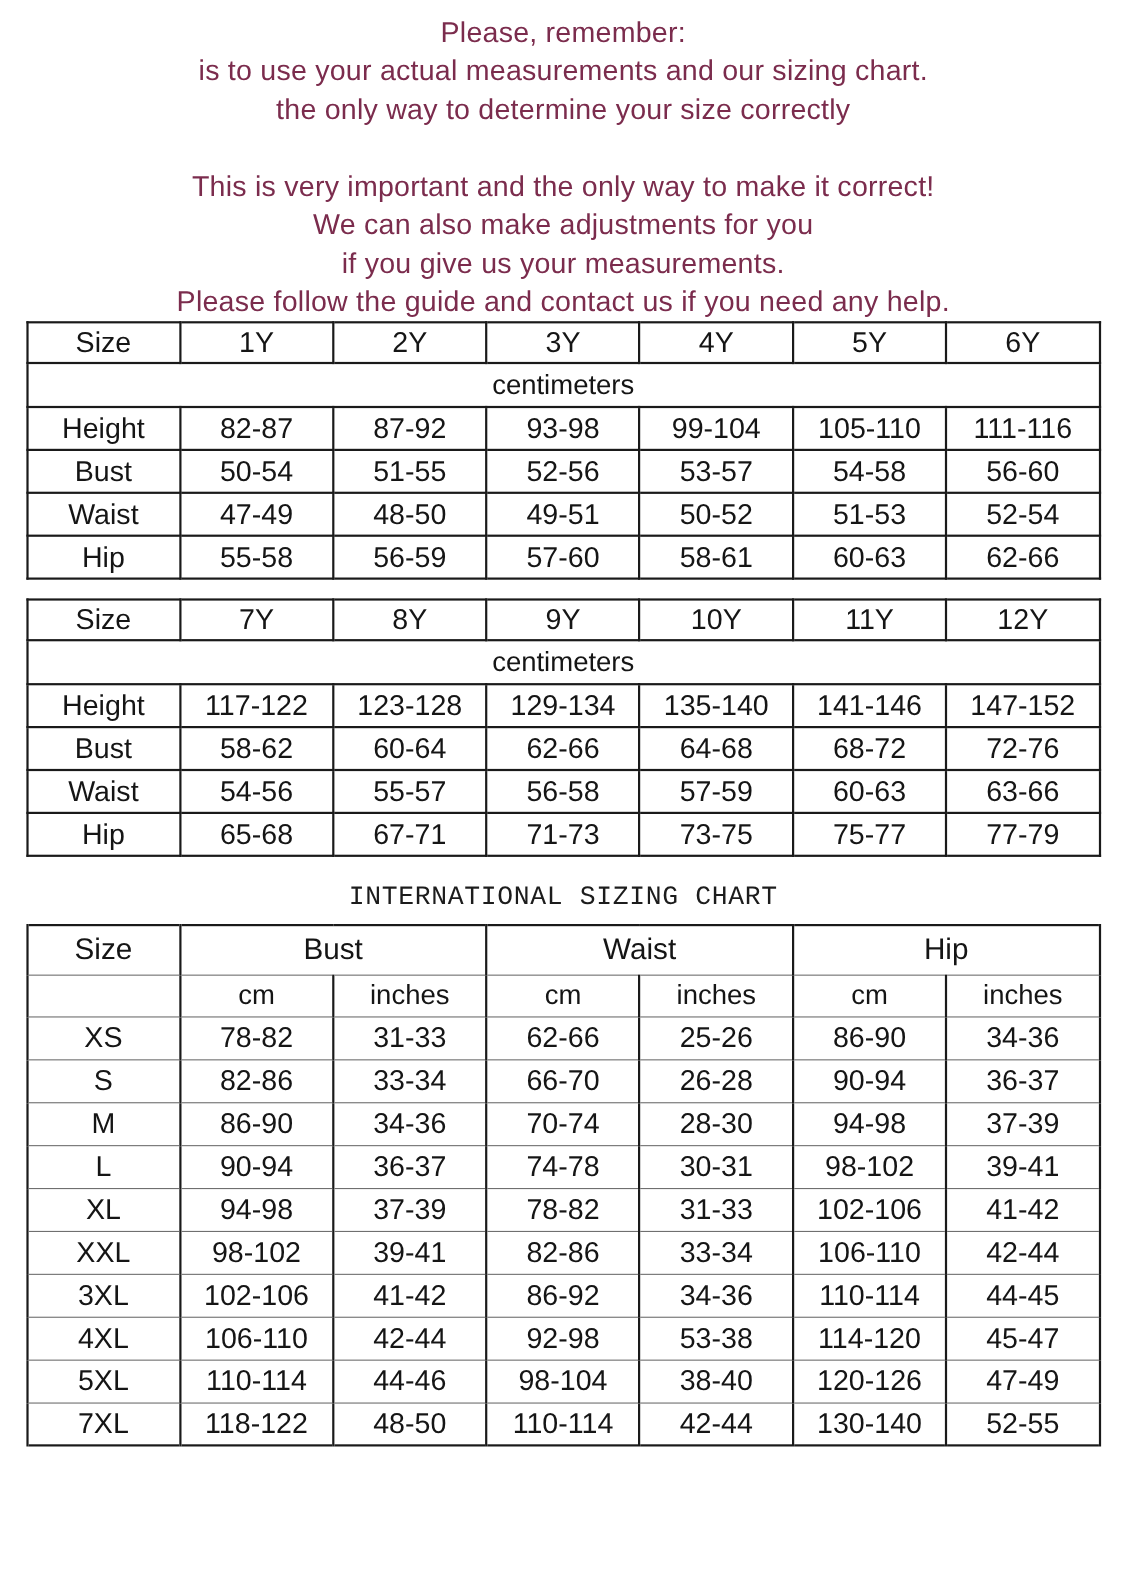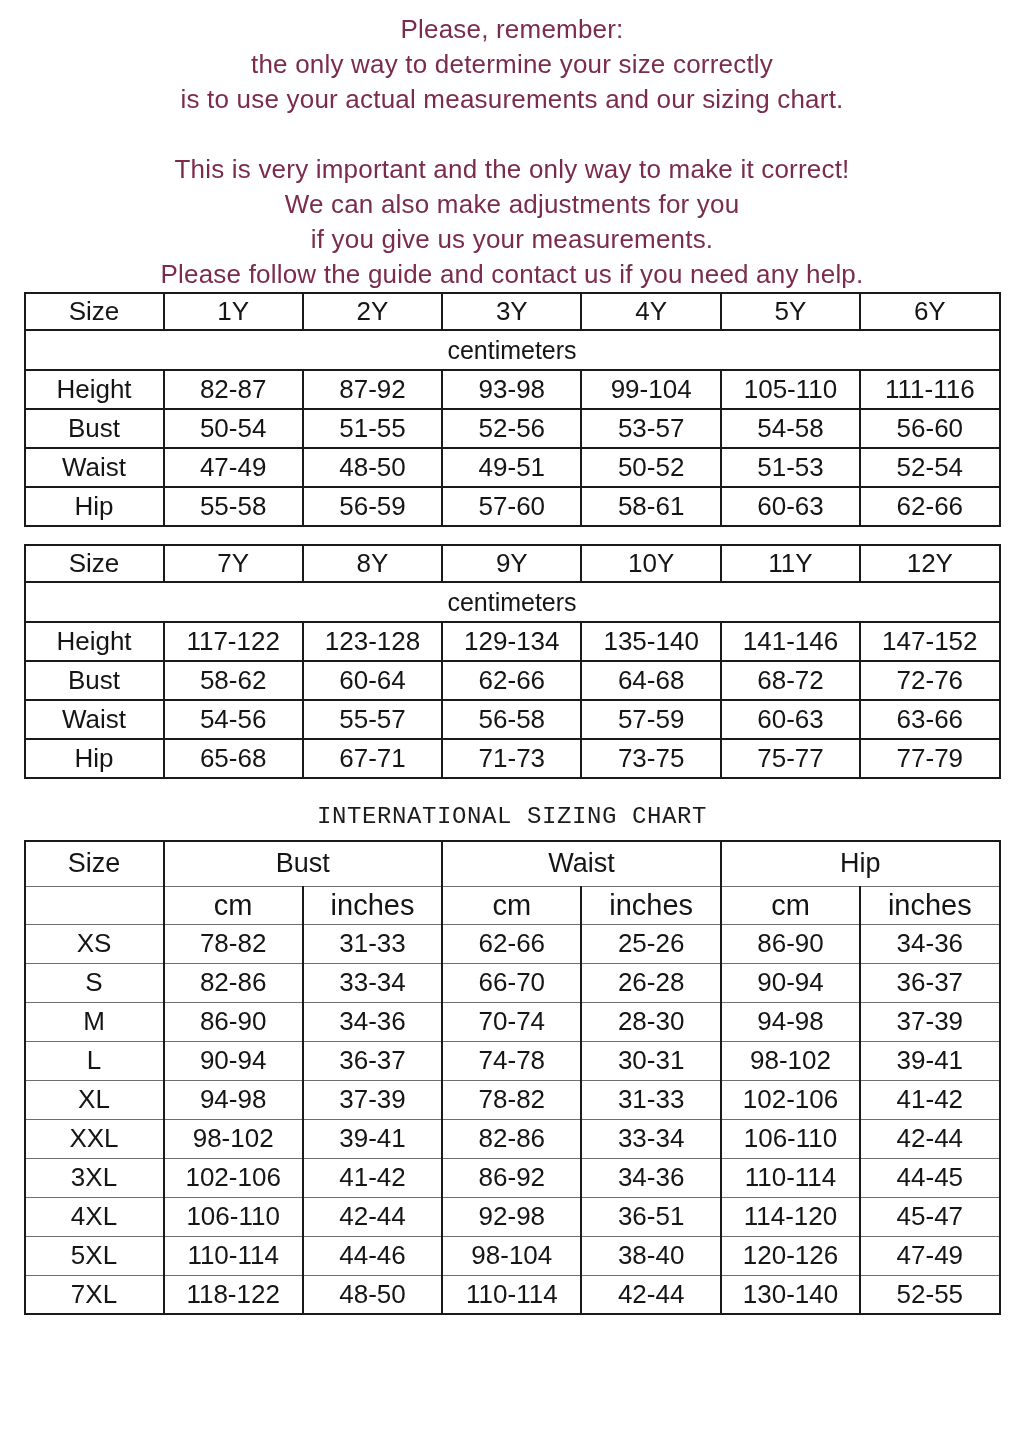--- a/index.html
+++ b/index.html
@@ -63,32 +63,32 @@
 
   
   .itable { border: 2px solid #1a1a1a; }
   .itable td {
     border-left: 2px solid #1a1a1a;
     border-right: 2px solid #1a1a1a;
     border-top: 1px solid #6f6f6f;
     border-bottom: 1px solid #6f6f6f;
   }
   .itable tr.ghdr td { height: 45px; font-size: 27px; }
-  .itable tr.shdr td { height: 38px; font-size: 29px; }
+  .itable tr.shdr td { height: 38px; font-size: 25px; }
   .itable tr.data td { height: 39px; }
 </style>
 </head>
 <body>
 
 <div class="sheet">
 
   <div class="intro">
     <div>Please, remember:</div>
+    <div>is to use your actual measurements and our sizing chart.</div>
     <div>the only way to determine your size correctly</div>
-    <div>is to use your actual measurements and our sizing chart.</div>
     <div class="spacer"></div>
     <div>This is very important and the only way to make it correct!</div>
     <div>We can also make adjustments for you</div>
     <div>if you give us your measurements.</div>
     <div>Please follow the guide and contact us if you need any help.</div>
   </div>
 
 
   <table class="ctable">
     <colgroup>
@@ -303,21 +303,21 @@
         <td>86-92</td>
         <td>34-36</td>
         <td>110-114</td>
         <td>44-45</td>
       </tr>
       <tr class="data">
         <td>4XL</td>
         <td>106-110</td>
         <td>42-44</td>
         <td>92-98</td>
-        <td>36-51</td>
+        <td>53-38</td>
         <td>114-120</td>
         <td>45-47</td>
       </tr>
       <tr class="data">
         <td>5XL</td>
         <td>110-114</td>
         <td>44-46</td>
         <td>98-104</td>
         <td>38-40</td>
         <td>120-126</td>

